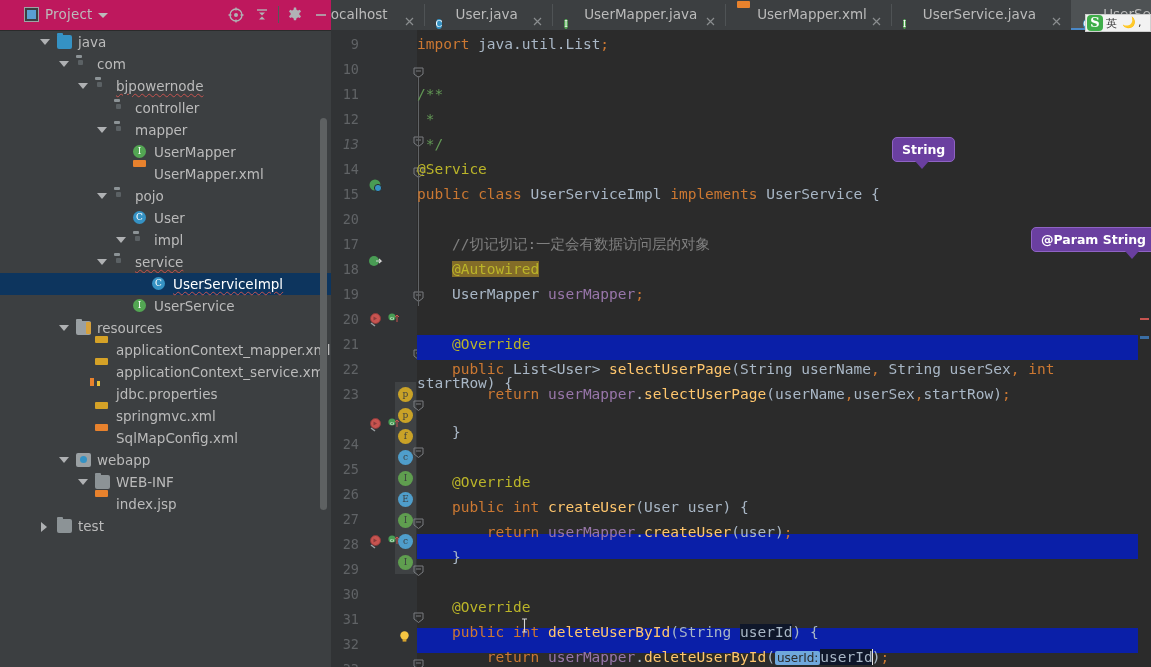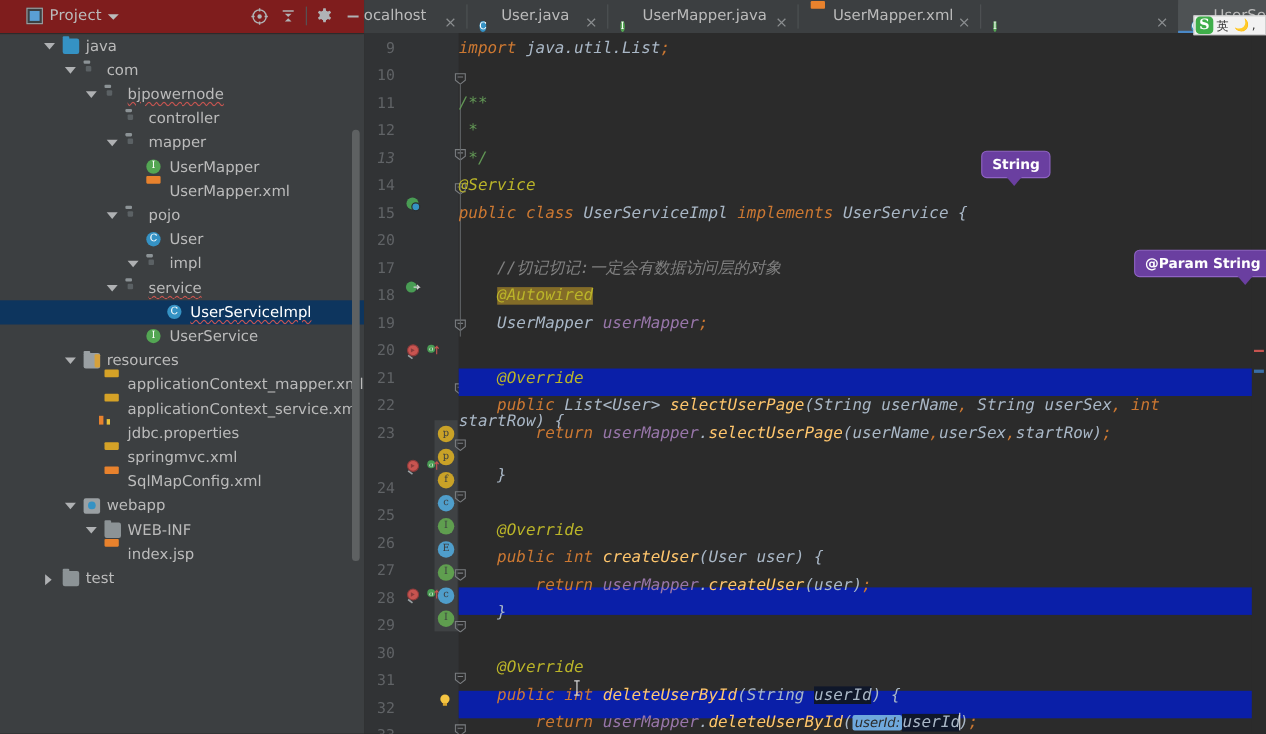--- a/index.html
+++ b/index.html
@@ -4,21 +4,21 @@
 <style>
   html,body{margin:0;padding:0;background:#2b2b2b;}
   body{
     width:1151px;height:667px;overflow:hidden;position:relative;
     font-family:"DejaVu Sans","Liberation Sans",sans-serif;
     font-size:13px;color:#a9b7c6;
     -webkit-font-smoothing:antialiased;
   }
   
   #project-panel{position:absolute;left:0;top:0;width:331px;height:667px;background:#3c3f41;}
-  #project-header{position:absolute;left:0;top:0;width:331px;height:30px;background:#7f1d1d;
+  #project-header{position:absolute;left:0;top:0;width:331px;height:30px;background:#be185d;
       border-bottom:1px solid #2b2b2b;}
   .ph-logo{position:absolute;left:24px;top:7px;width:15px;height:15px;border:1px solid #9fa3a6;
       box-sizing:border-box;background:#3c3f41;}
   .ph-logo i{position:absolute;left:2px;top:2px;right:2px;bottom:2px;background:#5a9fd4;display:block;}
   .ph-title{position:absolute;left:45px;top:6px;font-size:13.5px;color:#bbbbbb;letter-spacing:.2px;}
   .ph-caret{position:absolute;left:98px;top:13px;width:0;height:0;
       border-left:5px solid transparent;border-right:5px solid transparent;border-top:5px solid #bbb;}
   .ph-ico{position:absolute;top:6px;width:18px;height:18px;}
   .ph-sep{position:absolute;top:6px;width:1px;height:17px;background:#555759;}
 
@@ -78,21 +78,21 @@
   .badge{position:absolute;left:67px;width:15px;height:15px;border-radius:50%;font-size:9px;color:#3c3f41;
       text-align:center;line-height:15px;font-family:"DejaVu Serif",serif;}
   .bulb{position:absolute;left:67px;width:13px;height:13px;}
   .runmark{position:absolute;left:37px;width:15px;height:15px;}
   .ovr{position:absolute;left:57px;width:11px;height:13px;}
   .fold{position:absolute;left:82px;width:11px;height:11px;}
   .foldline{position:absolute;left:87px;width:1px;background:#606366;}
 
   #code{position:absolute;left:86px;top:30px;width:734px;height:637px;overflow:hidden;
       font-family:"DejaVu Sans Mono","Liberation Mono",monospace;font-size:14.5px;}
-  .cl{position:absolute;left:0;height:25px;line-height:25px;white-space:pre;color:#a9b7c6;font-style:italic;}
+  .cl{position:absolute;left:0;height:25px;line-height:25px;white-space:pre;color:#a9b7c6;}
   .selrow{position:absolute;left:-22px;width:760px;height:25px;background:#0a1fa8;}
   .selrow2{position:absolute;left:-40px;width:780px;height:25px;background:#0a1fa8;}
   .kw{color:#cc7832;}
   .anno{color:#bbb529;}
   .cmt{color:#629755;}
   .cmt2{color:#808080;}
   .mth{color:#ffc66d;}
   .fld{color:#9876aa;}
   .cn{color:#a9b7c6;}
   .hl-auto{background:#836c28;color:#bbb529;}
@@ -250,20 +250,21 @@
       <div class="tab" style="left: 394.2px; width: 165.6px;">
         <span class="tico" style="left:12px;position:absolute;top:8px;"><span style="position:relative;top:0;left:0" class=" x-file"><i>&lt;&gt;</i></span></span>
         <span class="tlbl" style="left:32px">UserMapper.xml</span>
         <span class="tclose" style="left:145.60000000000002px"><svg width="11" height="11" viewBox="0 0 11 11">
             <path d="M2 2l7 7M9 2l-7 7" stroke="#8a8d8f" stroke-width="1.2"></path>
           </svg></span>
       </div>
       <div class="tabsep" style="left: 559.8px;"></div>
       <div class="tab" style="left: 559.8px; width: 180.4px;">
         <span class="tico" style="left:12px;position:absolute;top:8px;"><span style="position:relative;top:0;left:0" class=" c-iface">I</span></span>
+        <span class="tlbl" style="left:32px">UserService.java</span>
         <span class="tclose" style="left:160.4px"><svg width="11" height="11" viewBox="0 0 11 11">
             <path d="M2 2l7 7M9 2l-7 7" stroke="#8a8d8f" stroke-width="1.2"></path>
           </svg></span>
       </div>
       <div class="tabsep" style="left: 740.2px;"></div>
       <div class="tab active" style="left: 740.2px; width: 210px;">
         <span class="tico" style="left:12px;position:absolute;top:8px;"><span style="position:relative;top:0;left:0" class=" c-class">C</span></span>
         <span class="tlbl und" style="left:32px">UserServiceImpl.java</span>
       </div>
     </div>

